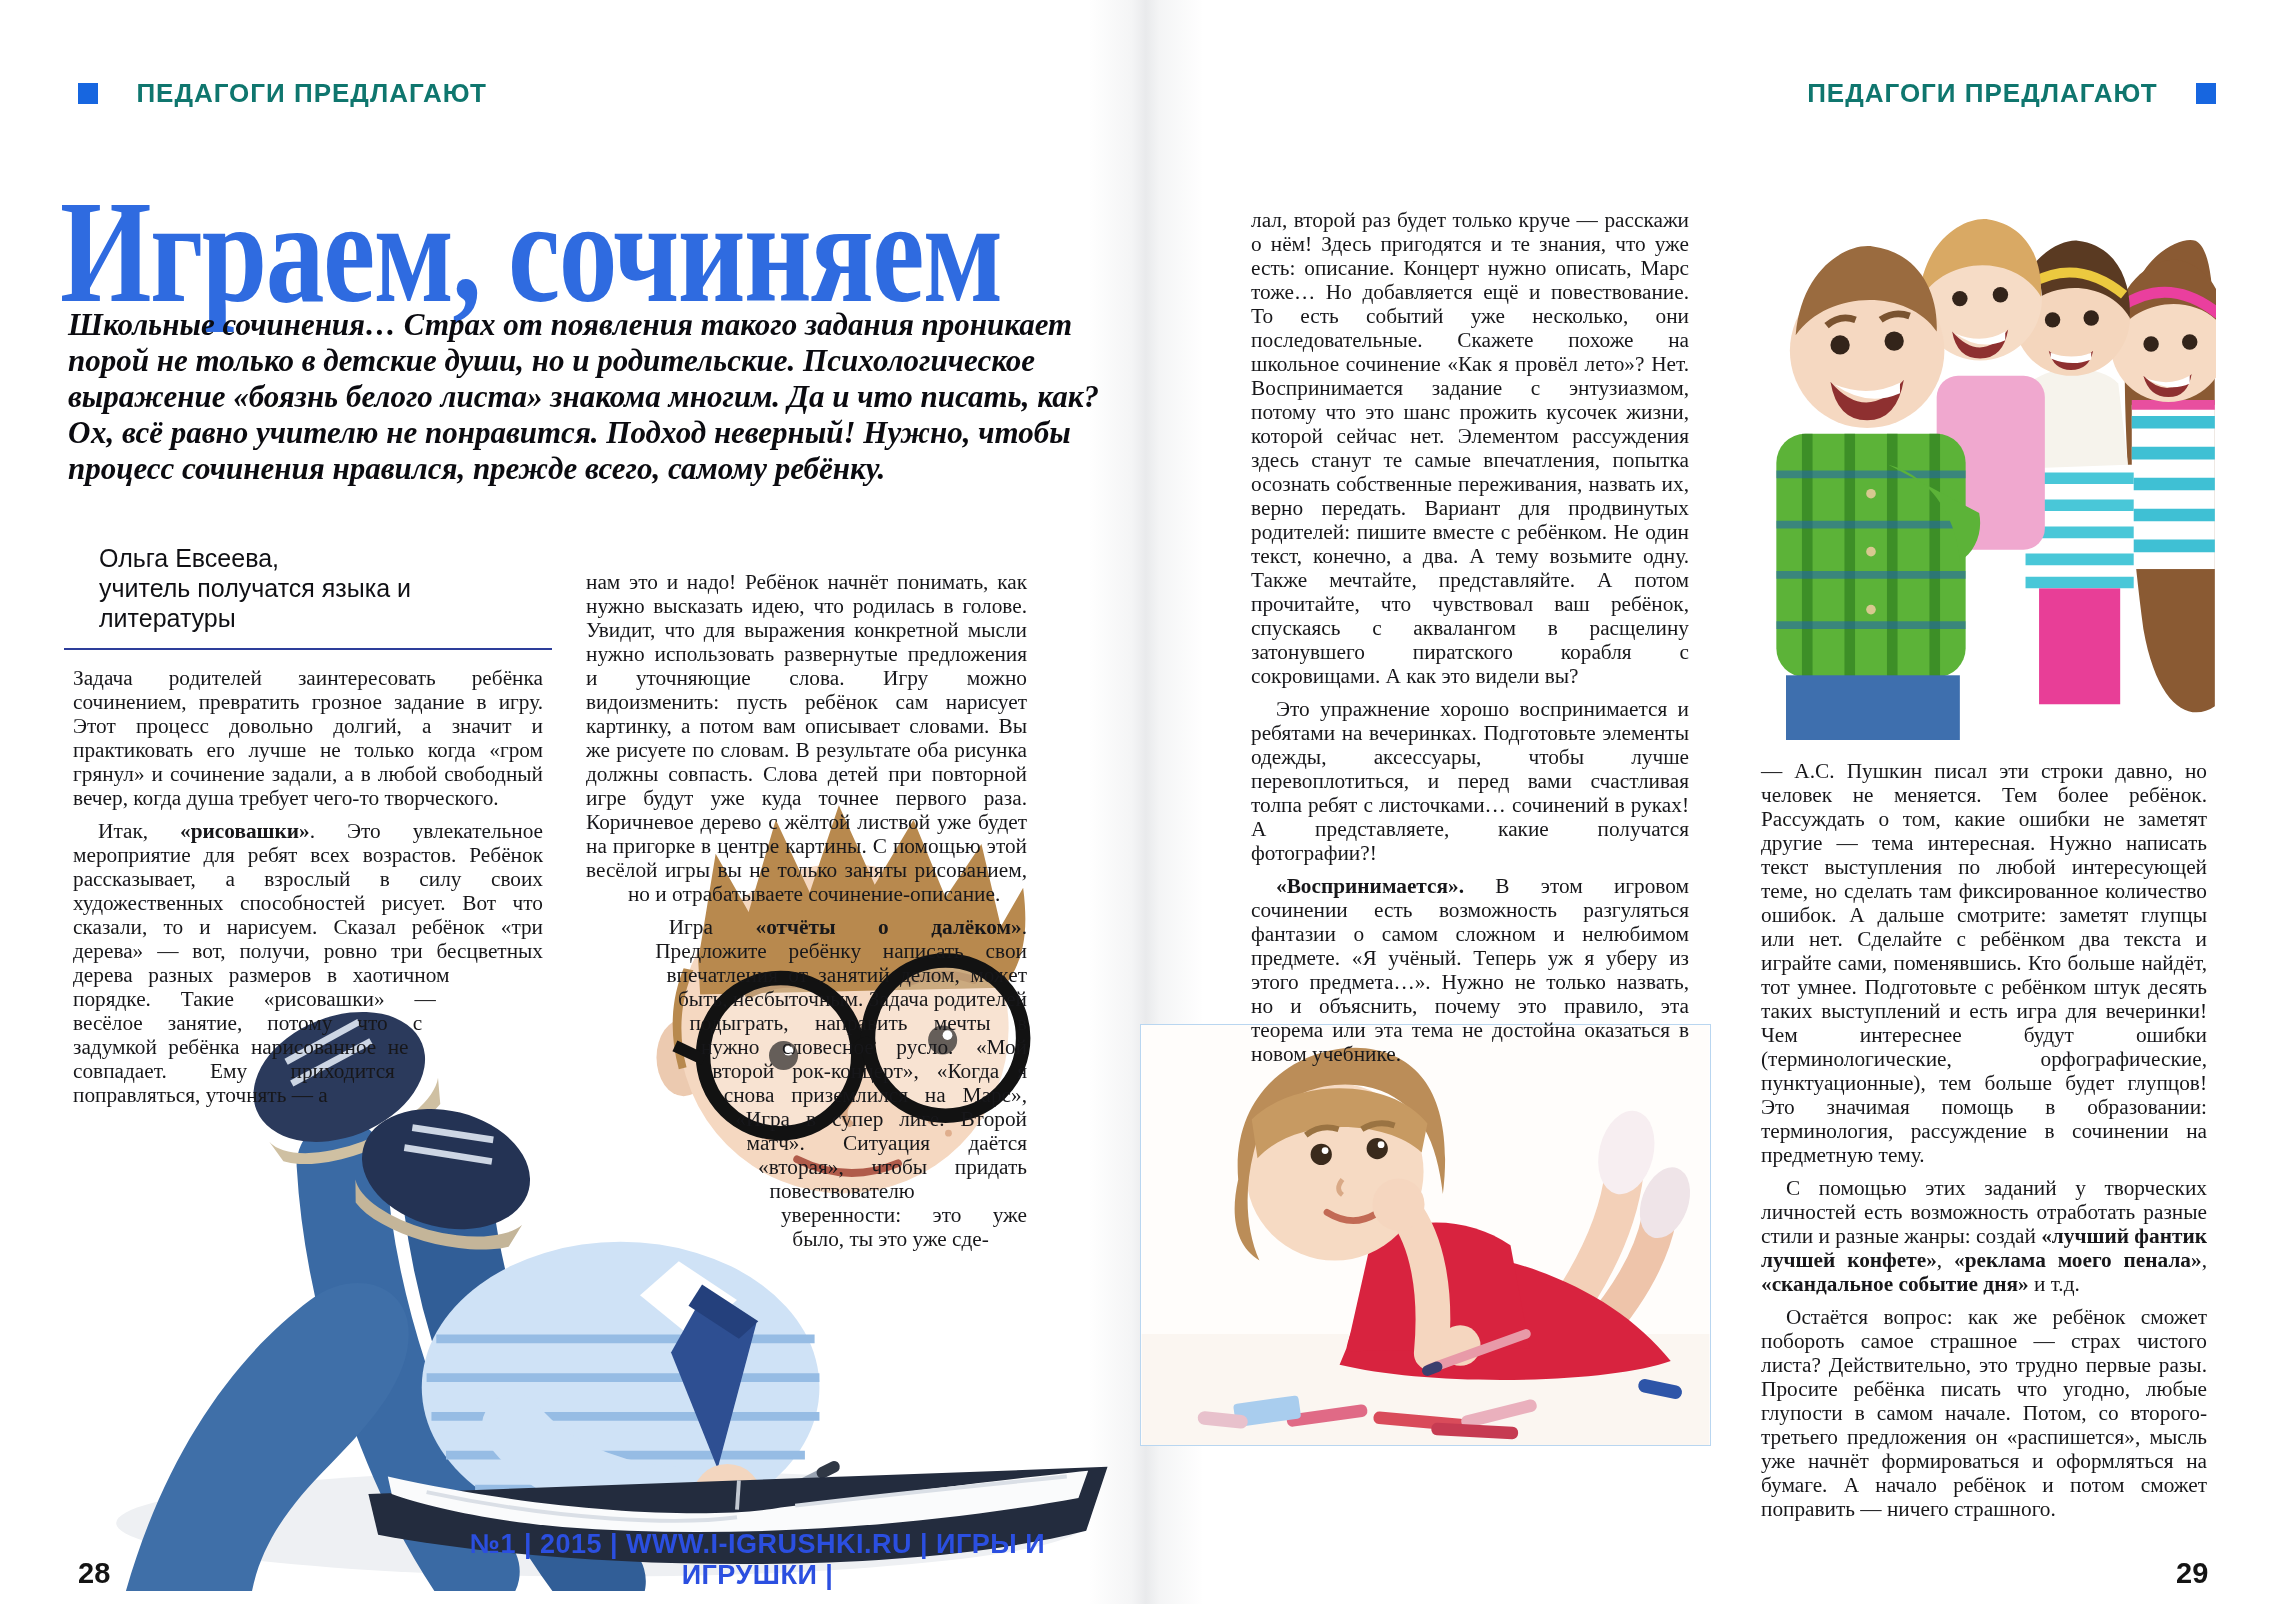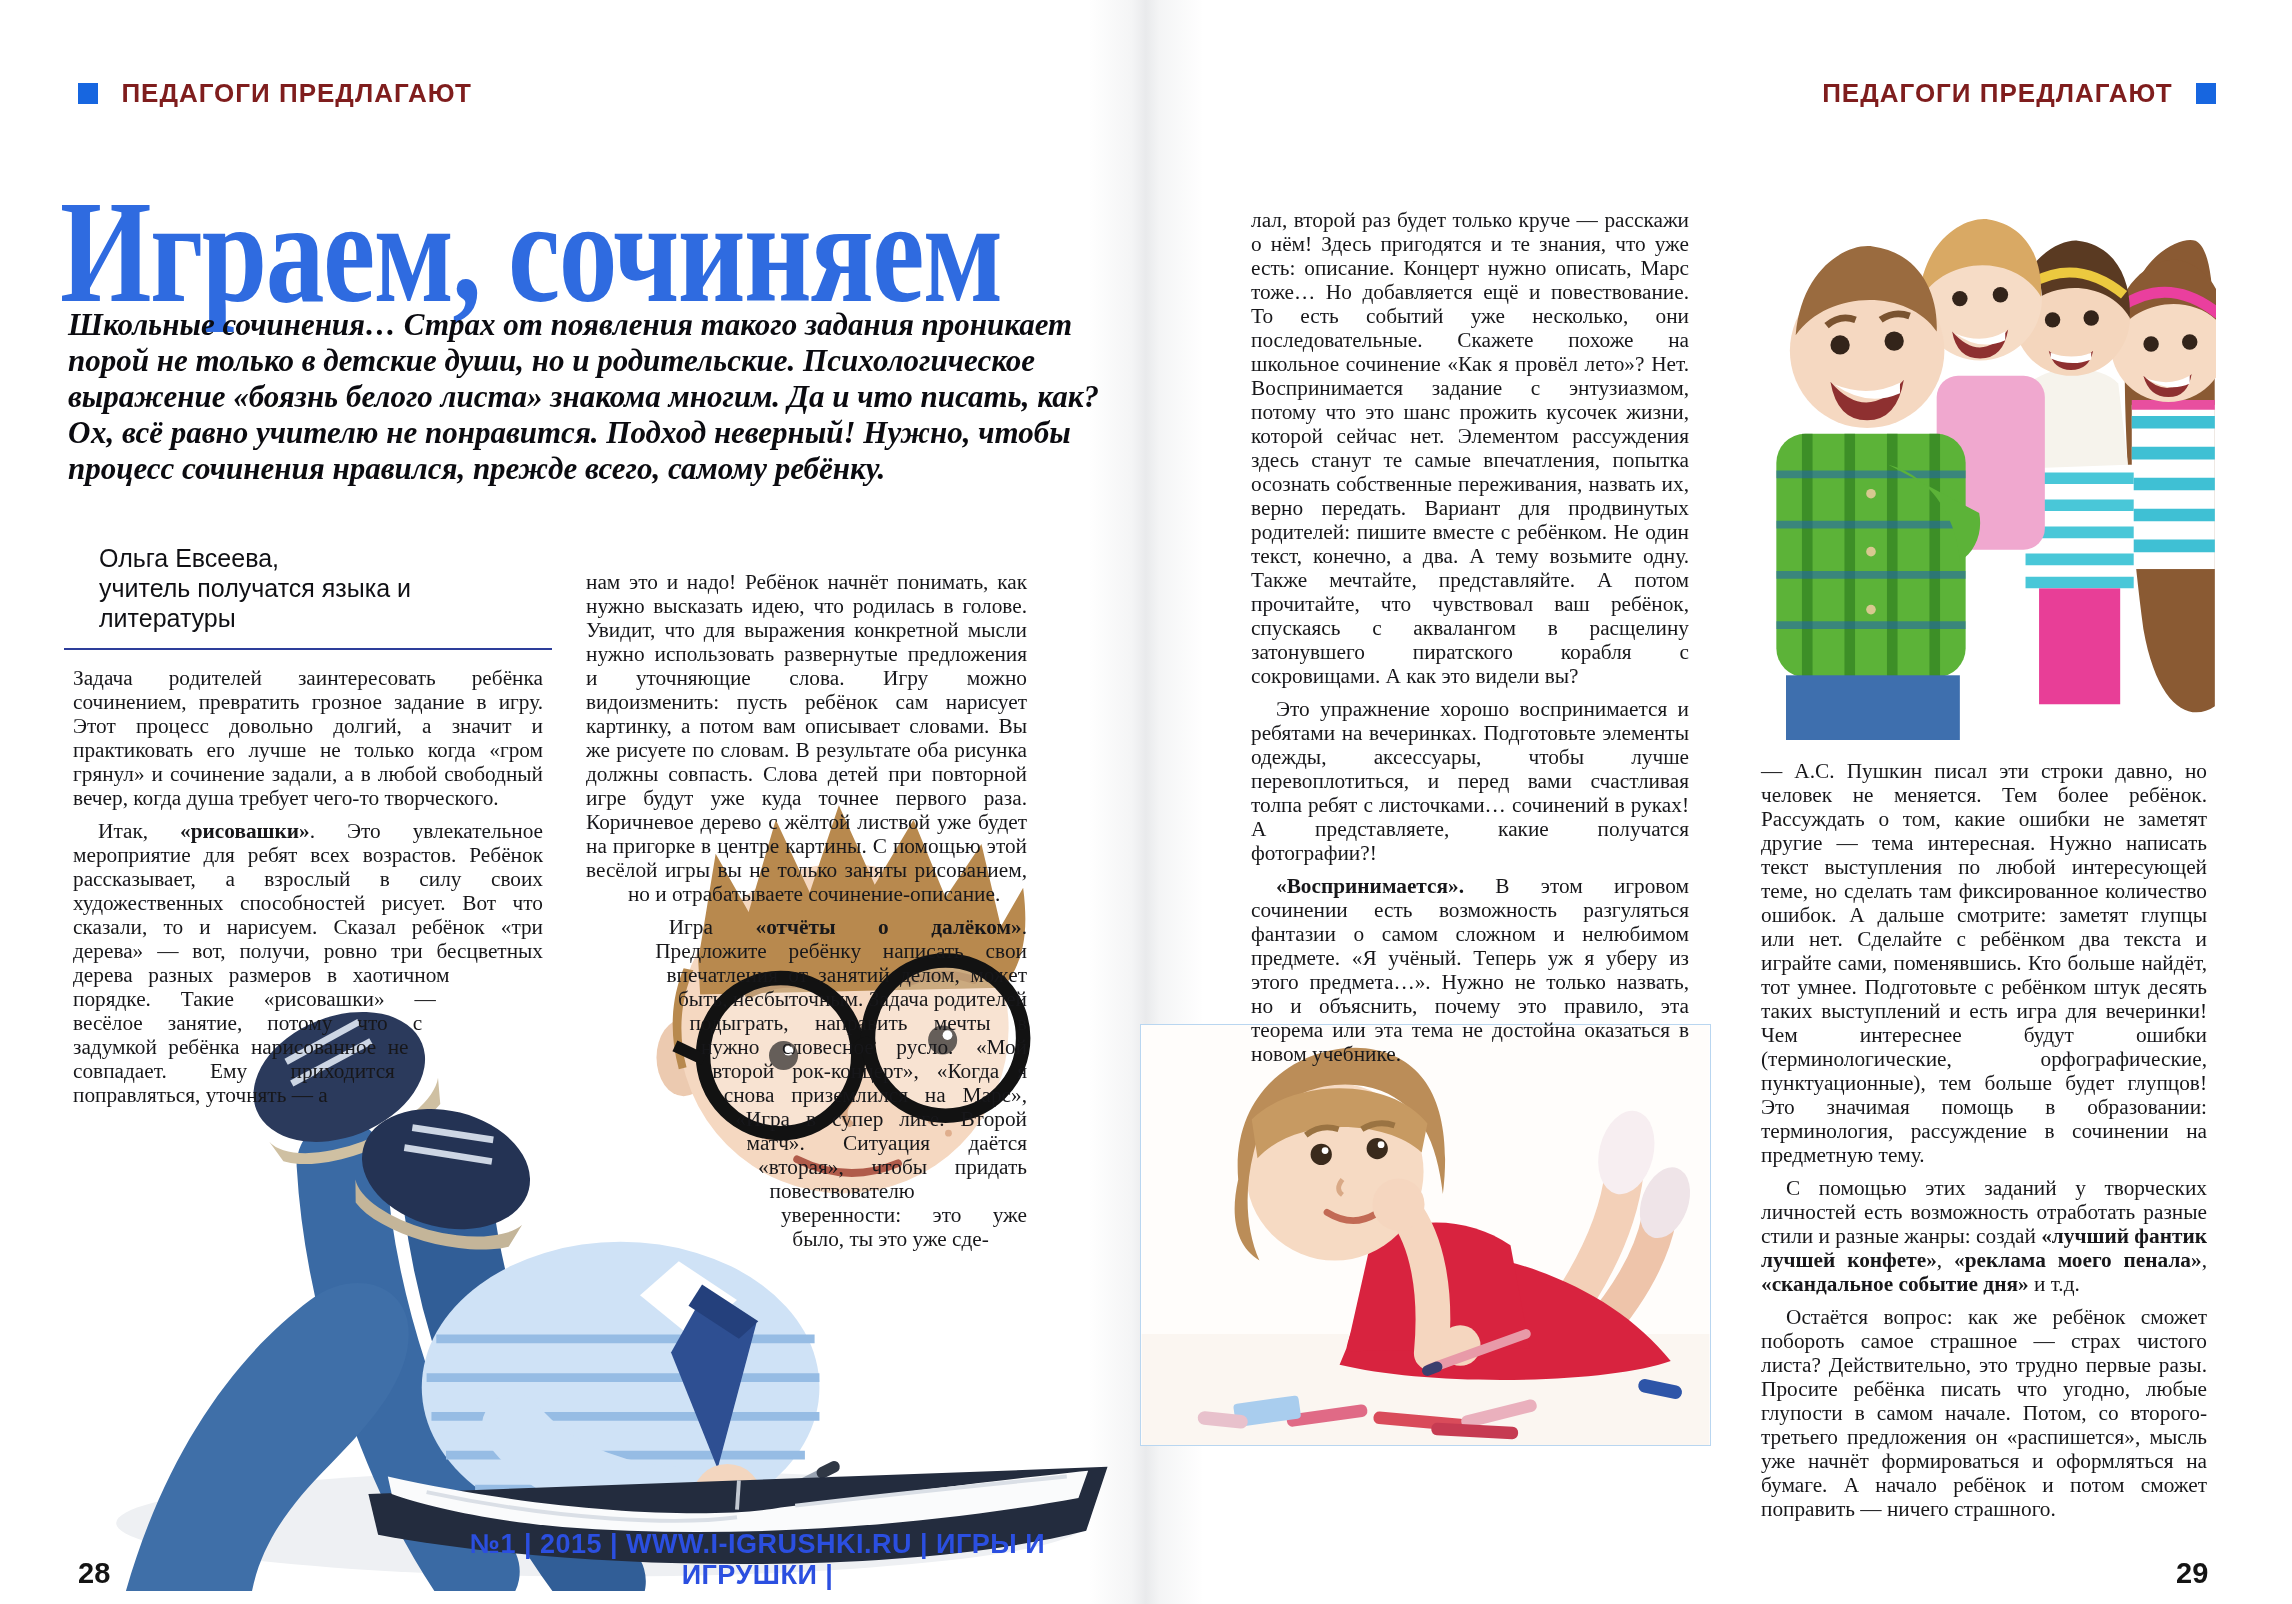--- a/index.html
+++ b/index.html
@@ -6,23 +6,23 @@
   body{
     width:2292px;height:1604px;position:relative;overflow:hidden;
     background:#ffffff;color:#17171a;
     font-family:"Liberation Serif",serif;
   }
   .gutter{
     position:absolute;left:1088px;top:0;width:116px;height:100%;z-index:1;pointer-events:none;
     background:linear-gradient(90deg,rgba(40,50,70,0) 0%,rgba(40,50,70,.05) 38%,rgba(40,50,70,.10) 50%,rgba(40,50,70,.05) 62%,rgba(40,50,70,0) 100%);
   }
   .kicker{
-    position:absolute;top:78px;z-index:3;display:flex;align-items:center;gap:23px;
+    position:absolute;top:78px;z-index:3;display:flex;align-items:center;gap:38px;
     font-family:"Liberation Sans",sans-serif;font-weight:700;font-size:26px;letter-spacing:1px;
-    color:#7f1d1d;
+    color:#0f766e;
   }
   .kicker-left{left:78px;}
   .kicker-right{right:76px;}
   .sq{width:20.4px;height:20.4px;background:#1766e0;}
   .title{
     position:absolute;left:60px;top:177px;z-index:3;white-space:nowrap;
     font-family:"Liberation Serif",serif;font-weight:700;font-size:147px;line-height:1.02;
     color:#2f6be0;transform:scaleX(.8);transform-origin:0 0;letter-spacing:-1.9px;
   }
   .lead{

